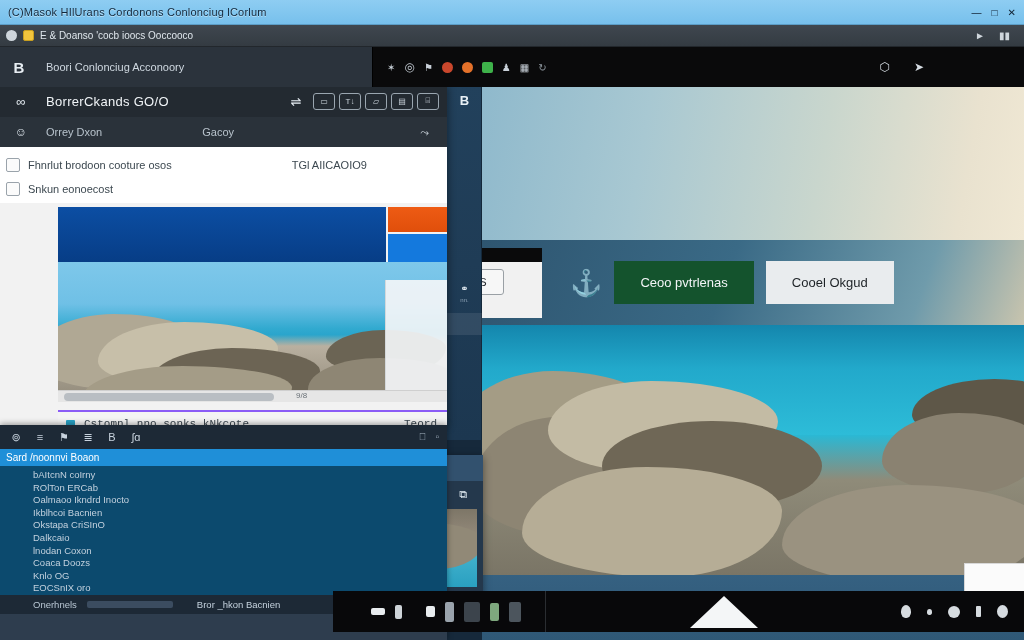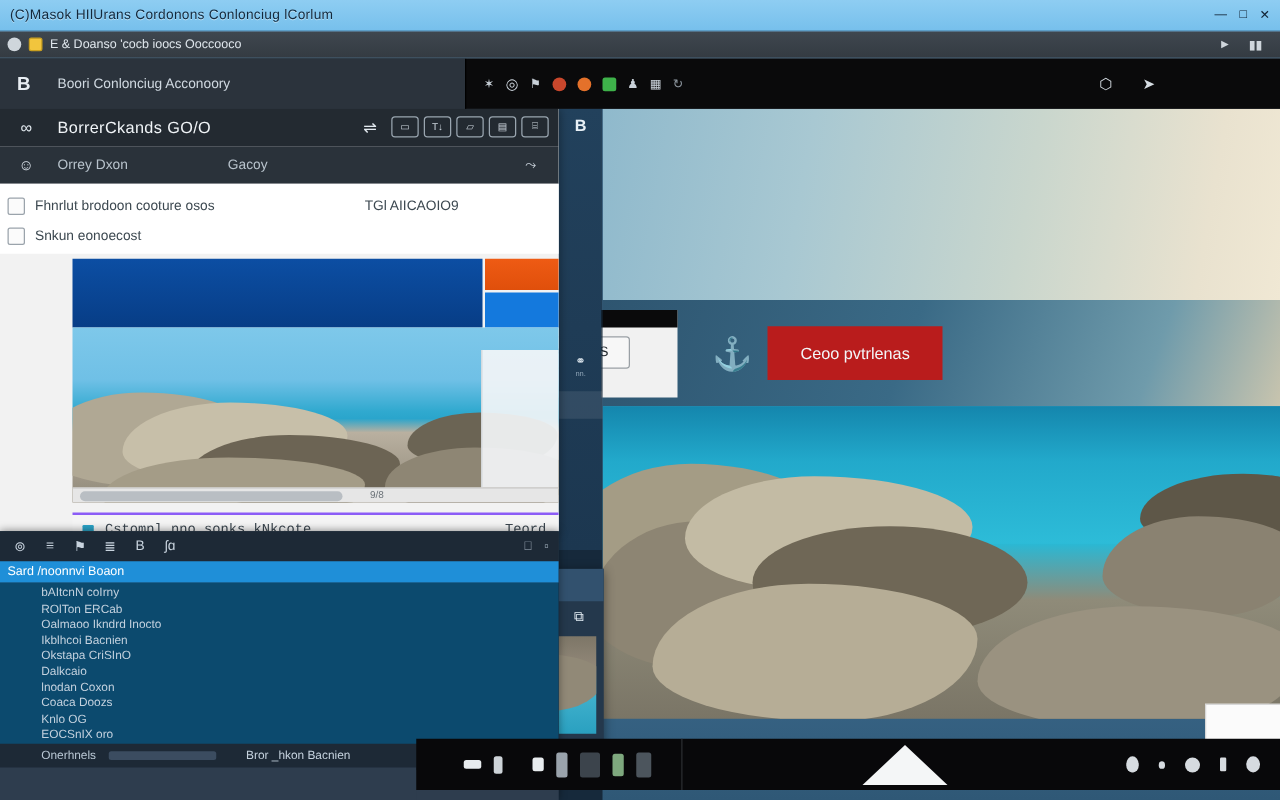--- a/index.html
+++ b/index.html
@@ -87,21 +87,21 @@
     width:22px;height:17px;border:1px solid #9aa6b0;border-radius:3px;
     display:flex;align-items:center;justify-content:center;
     font-size:8px;color:#cdd6de;
   }
   #lw-toolbar2{
     height:30px; background:#2a323a; display:flex; align-items:center;
     padding:0 8px;
   }
   #lw-toolbar2 .lw-ico{ width:26px;text-align:center;font-size:12px;color:#dbe3ea; filter:blur(.3px);}
   #lw-toolbar2 .sub{ font-size:11px;color:#b8c3cc; margin-left:12px; white-space:nowrap; filter:blur(.45px);}
-  #lw-toolbar2 .mid{ font-size:11px;color:#b8c3cc; margin-left:80px; white-space:nowrap; filter:blur(.45px);}
+  #lw-toolbar2 .mid{ font-size:11px;color:#b8c3cc; margin-left:100px; white-space:nowrap; filter:blur(.45px);}
   #lw-toolbar2 .end{ margin-left:auto; font-size:11px;color:#c7d0d8; padding-right:10px;}
 
   #lw-rows{ background:#ffffff; padding:6px 0 2px 0;}
   .lw-row{ height:24px; display:flex; align-items:center; padding-left:6px; }
   .lw-row .ck{
     width:14px;height:14px;border:1px solid #9aa3ab;border-radius:2px;
     background:#fbfbfb; flex:none; margin-right:8px;
   }
   .lw-row .txt{ font-size:11px;color:#3c4850; white-space:nowrap; filter:blur(.45px);}
   .lw-row .txt2{ font-size:11px;color:#3c4850; margin-left:120px; white-space:nowrap; filter:blur(.45px);}
@@ -195,21 +195,21 @@
   #stage-band{
     position:absolute; left:0; top:155px; width:542px; height:85px;
     background:linear-gradient(110deg,#2e5570 0%, #3a6a86 45%, #6f9bab 80%, #c8c4ae 100%);
   }
   
   #stage-actions{
     position:absolute; left:88px; top:176px; display:flex; align-items:center; gap:12px;
   }
   #anchor-icon{ font-size:26px; color:#ffffff; line-height:1; filter:blur(.35px); }
   #btn-dark{
-    background:#b91c1c; color:#f3f5f7; font-size:13px;
+    background:#14532d; color:#f3f5f7; font-size:13px;
     padding:14px 26px; white-space:nowrap; filter:blur(.25px);
   }
   #btn-light{
     background:#e9ecee; color:#1d2226; font-size:13px;
     padding:14px 26px; white-space:nowrap; filter:blur(.25px);
   }
   
   #stage-photo{
     position:absolute; left:0; top:240px; width:542px; height:250px;
     overflow:hidden;
@@ -283,20 +283,21 @@
 
 <div class="abs" id="desktop-wallpaper"></div>
 
 <div class="abs" id="right-stage">
   <div id="stage-sky"></div>
   <div id="stage-band"></div>
 
   <div id="stage-actions">
     <div id="anchor-icon">⚓</div>
     <div id="btn-dark">Ceoo pvtrlenas</div>
+    <div id="btn-light">Cooel Okgud</div>
   </div>
 
   <div id="stage-photo">
     <div class="sea"></div>
     <div class="rock" style="left:-30px;top:46px;width:210px;height:120px;background:#a49c85;"></div>
     <div class="rock" style="left:-10px;top:92px;width:180px;height:120px;background:#8d8573;"></div>
     <div class="rock" style="left:66px;top:56px;width:230px;height:90px;background:#c3bba4;border-radius:45% 55% 60% 40%/55% 45% 55% 45%;"></div>
     <div class="rock" style="left:120px;top:96px;width:220px;height:90px;background:#6f6756;border-radius:50% 50% 55% 45%/50% 50% 50% 50%;"></div>
     <div class="rock" style="left:40px;top:142px;width:260px;height:110px;background:#b6ad96;"></div>
     <div class="rock" style="left:430px;top:54px;width:150px;height:60px;background:#5e5748;border-radius:55% 45% 50% 50%/60% 40% 60% 40%;"></div>

